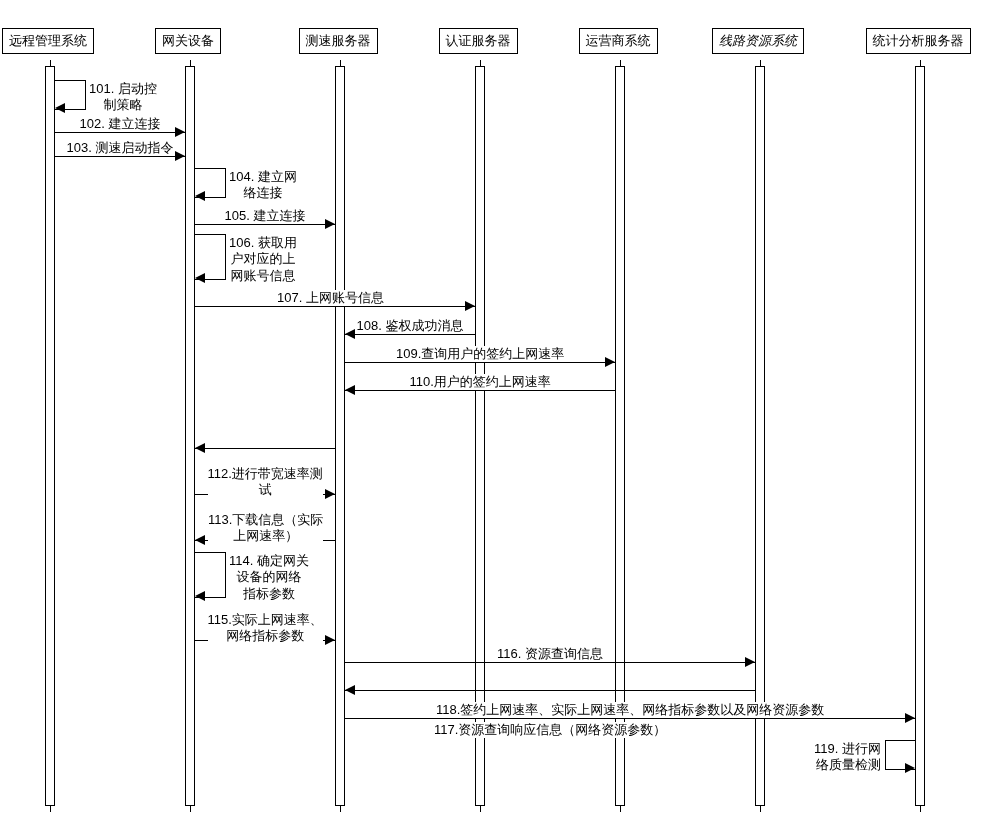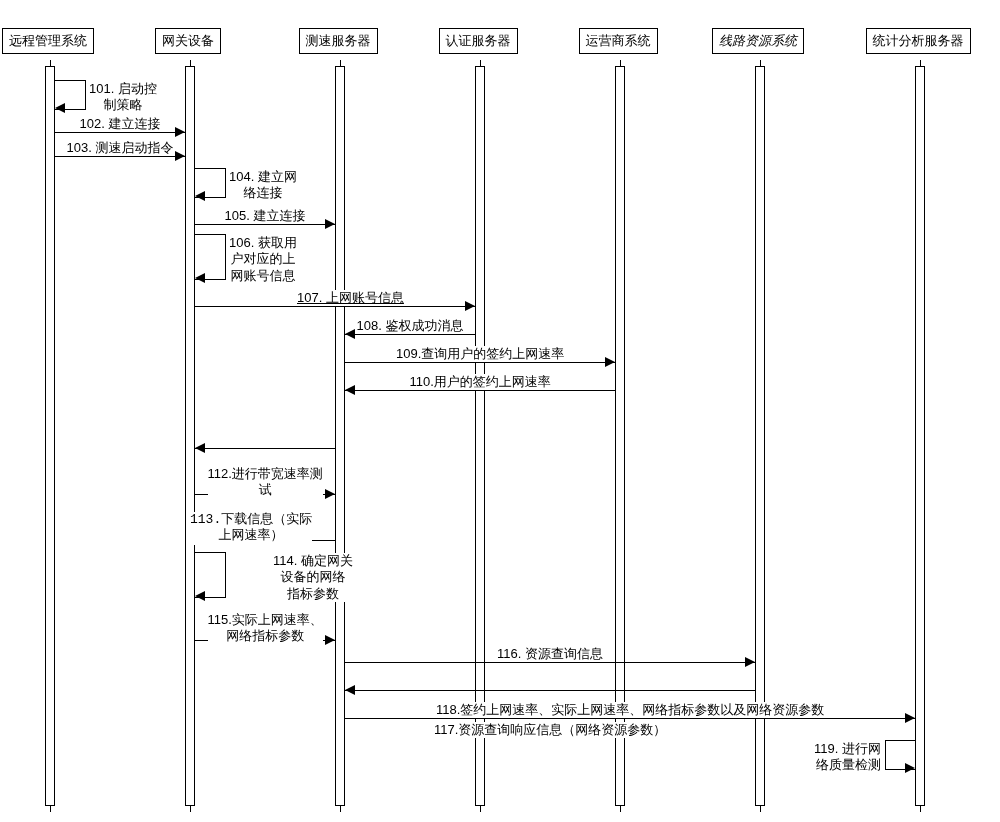--- a/index.html
+++ b/index.html
@@ -104,41 +104,41 @@
     <div class="arrow-head left" style="left: 195px; top: 191px;"></div>
     <div class="msg-label" style="top: 169px; left: 229px;">104. 建立网<br>络连接</div>
     <div class="arrow-line" style="left: 195px; top: 224px; width: 140px;"></div>
     <div class="arrow-head right" style="left: 325px; top: 219px;"></div>
     <div class="msg-label" style="left: 224.5px; top: 208px;">105. 建立连接</div>
     <div class="self-box" style="left: 195px; top: 234px; width: 30px; height: 44px; border-right: 1px solid rgb(0, 0, 0); border-left: none;"></div>
     <div class="arrow-head left" style="left: 195px; top: 273px;"></div>
     <div class="msg-label" style="top: 235px; left: 229px;">106. 获取用<br>户对应的上<br>网账号信息</div>
     <div class="arrow-line" style="left: 195px; top: 306px; width: 280px;"></div>
     <div class="arrow-head right" style="left: 465px; top: 301px;"></div>
-    <div class="msg-label" style="left: 297px; top: 290px; text-decoration: underline;">107. 上网账号信息</div>
+    <div class="msg-label" style="left: 277px; top: 290px;">107. 上网账号信息</div>
     <div class="arrow-line" style="left: 345px; top: 334px; width: 130px;"></div>
     <div class="arrow-head left" style="left: 345px; top: 329px;"></div>
     <div class="msg-label" style="left: 356.5px; top: 318px;">108. 鉴权成功消息</div>
     <div class="arrow-line" style="left: 345px; top: 362px; width: 270px;"></div>
     <div class="arrow-head right" style="left: 605px; top: 357px;"></div>
     <div class="msg-label" style="left: 396px; top: 346px;">109.查询用户的签约上网速率</div>
     <div class="arrow-line" style="left: 345px; top: 390px; width: 270px;"></div>
     <div class="arrow-head left" style="left: 345px; top: 385px;"></div>
     <div class="msg-label" style="left: 409.5px; top: 374px;">110.用户的签约上网速率</div>
     <div class="arrow-line" style="left: 195px; top: 448px; width: 140px;"></div>
     <div class="arrow-head left" style="left: 195px; top: 443px;"></div>
     <div class="arrow-line" style="left: 195px; top: 494px; width: 140px;"></div>
     <div class="arrow-head right" style="left: 325px; top: 489px;"></div>
     <div class="msg-label" style="left: 207.5px; top: 466px;">112.进行带宽速率测<br>试</div>
     <div class="arrow-line" style="left: 195px; top: 540px; width: 140px;"></div>
     <div class="arrow-head left" style="left: 195px; top: 535px;"></div>
-    <div class="msg-label" style="left: 190px; top: 512px; font-family: Liberation Mono, monospace;">113.下载信息（实际<br>上网速率）</div>
+    <div class="msg-label" style="left: 208px; top: 512px;">113.下载信息（实际<br>上网速率）</div>
     <div class="self-box" style="left: 195px; top: 552px; width: 30px; height: 44px; border-right: 1px solid rgb(0, 0, 0); border-left: none;"></div>
     <div class="arrow-head left" style="left: 195px; top: 591px;"></div>
-    <div class="msg-label" style="top: 553px; left: 229px; margin-left: 44px;">114. 确定网关<br>设备的网络<br>指标参数</div>
+    <div class="msg-label" style="top: 553px; left: 229px;">114. 确定网关<br>设备的网络<br>指标参数</div>
     <div class="arrow-line" style="left: 195px; top: 640px; width: 140px;"></div>
     <div class="arrow-head right" style="left: 325px; top: 635px;"></div>
     <div class="msg-label" style="left: 207.5px; top: 612px;">115.实际上网速率、<br>网络指标参数</div>
     <div class="arrow-line" style="left: 345px; top: 662px; width: 410px;"></div>
     <div class="arrow-head right" style="left: 745px; top: 657px;"></div>
     <div class="msg-label" style="left: 497px; top: 646px;">116. 资源查询信息</div>
     <div class="arrow-line" style="left: 345px; top: 690px; width: 410px;"></div>
     <div class="arrow-head left" style="left: 345px; top: 685px;"></div>
     <div class="msg-label" style="left: 434px; top: 674px; margin-top: 48px;">117.资源查询响应信息（网络资源参数）</div>
     <div class="arrow-line" style="left: 345px; top: 718px; width: 570px;"></div>

